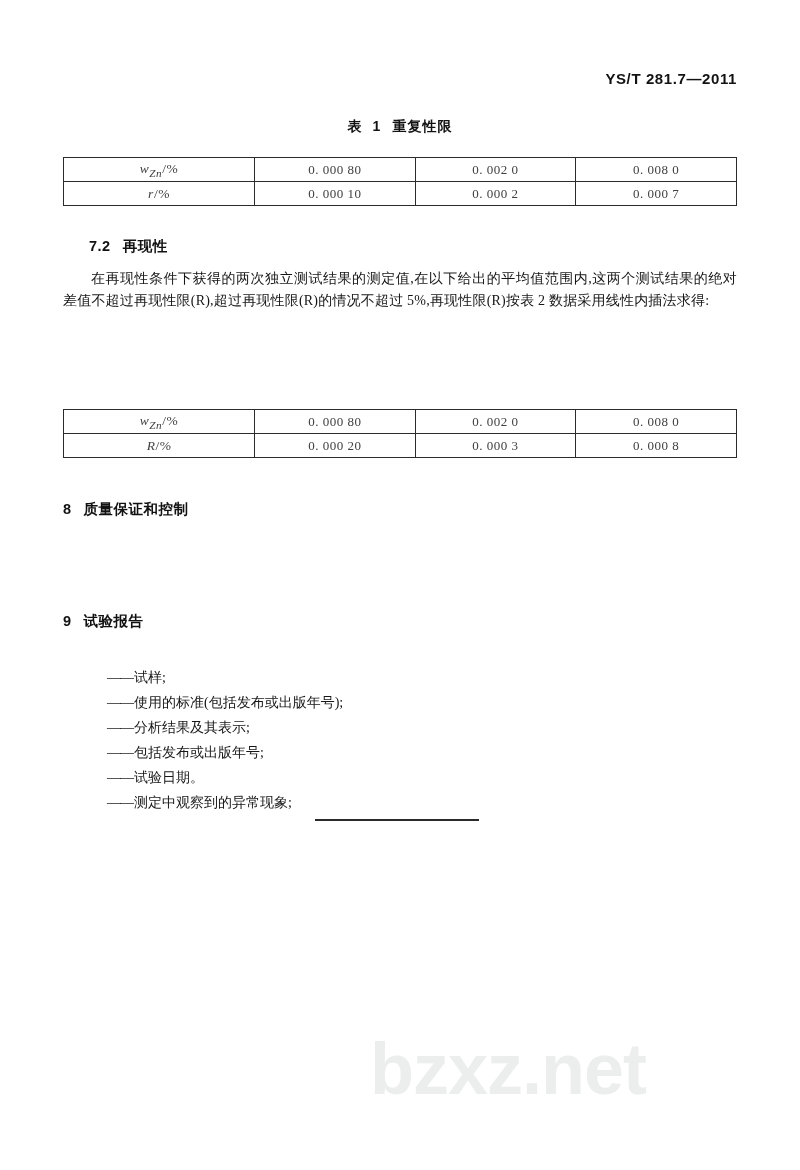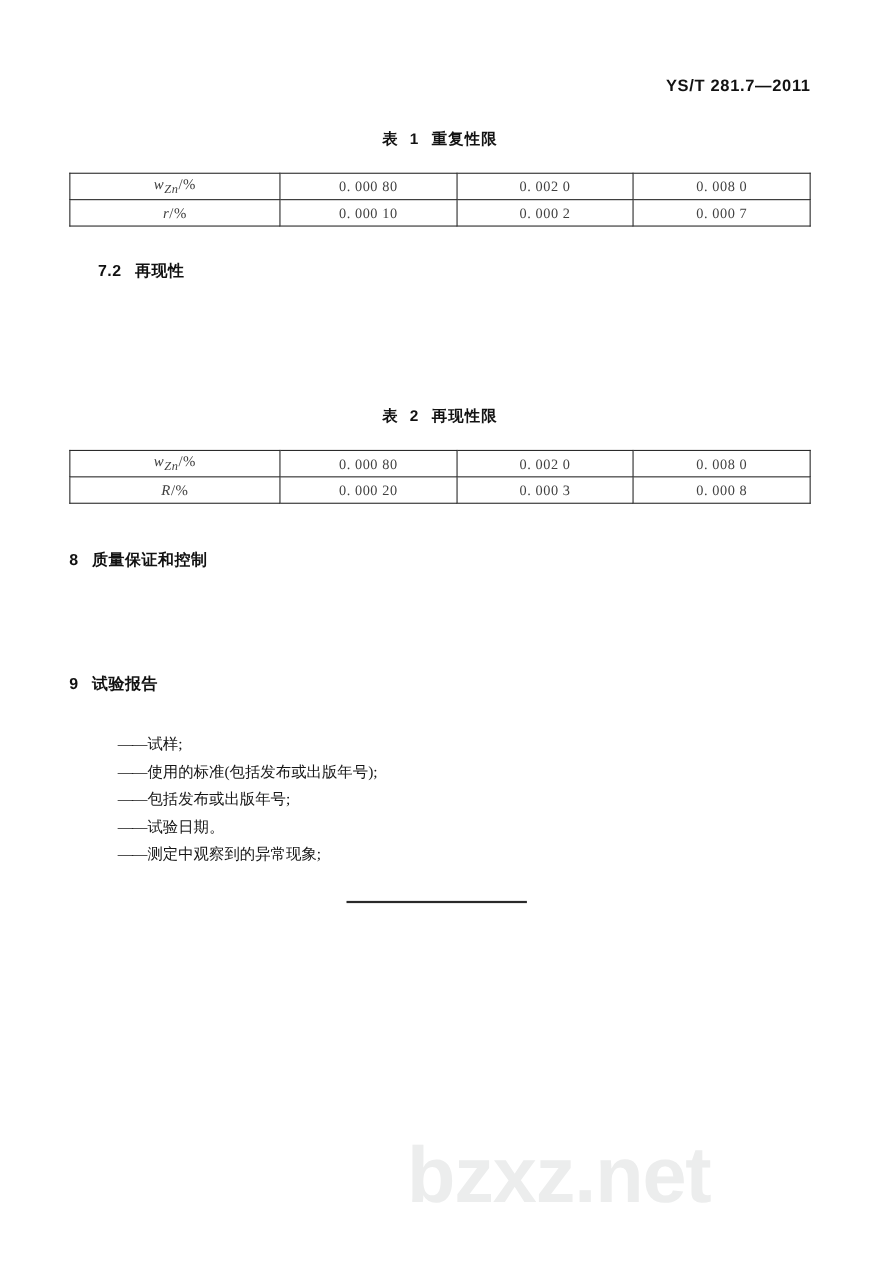--- a/index.html
+++ b/index.html
@@ -165,24 +165,22 @@
         <td>0. 000 2</td>
         <td>0. 000 7</td>
       </tr>
     </tbody>
   </table>
 
   <h2 class="section" style="top:237px;margin-left:26px;">
     <span class="num">7.2</span><span>再现性</span>
   </h2>
 
-
-  <div class="table-caption" style="top:370px;">
-    <span>表</span><span class="caption-sp"></span><span class="caption-num">2</span><span class="caption-sp"></span><span>再现性限</span>
-  </div>
+  <p class="body indent" style="top:268px;">在再现性条件下获得的两次独立测试结果的测定值,在以下给出的平均值范围内,这两个测试结果的绝对差值不超过再现性限(R),超过再现性限(R)的情况不超过 5%,再现性限(R)按表 2 数据采用线性内插法求得:</p>
+
 
   <table class="data" style="top:409px;">
     <tbody>
       <tr>
         <td class="rowhead"><span class="sym">w</span><sub class="sym">Zn</sub><span>/%</span></td>
         <td>0. 000 80</td>
         <td>0. 002 0</td>
         <td>0. 008 0</td>
       </tr>
       <tr>
@@ -199,20 +197,21 @@
   </h2>
 
 
   <h2 class="section" style="top:612px;">
     <span class="num">9</span><span>试验报告</span>
   </h2>
 
   <ul class="dashlist" style="top:653px;">
     <li><span class="dash">——</span><span>试样;</span></li>
     <li><span class="dash">——</span><span>使用的标准(包括发布或出版年号);</span></li>
+    <li><span class="dash">——</span><span>分析结果及其表示;</span></li>
     <li><span class="dash">——</span><span>包括发布或出版年号;</span></li>
     <li><span class="dash">——</span><span>试验日期。</span></li>
     <li><span class="dash">——</span><span>测定中观察到的异常现象;</span></li>
   </ul>
 
   <div class="endrule"></div>
 
   <div class="watermark">bzxz.net</div>
 
 </div>

